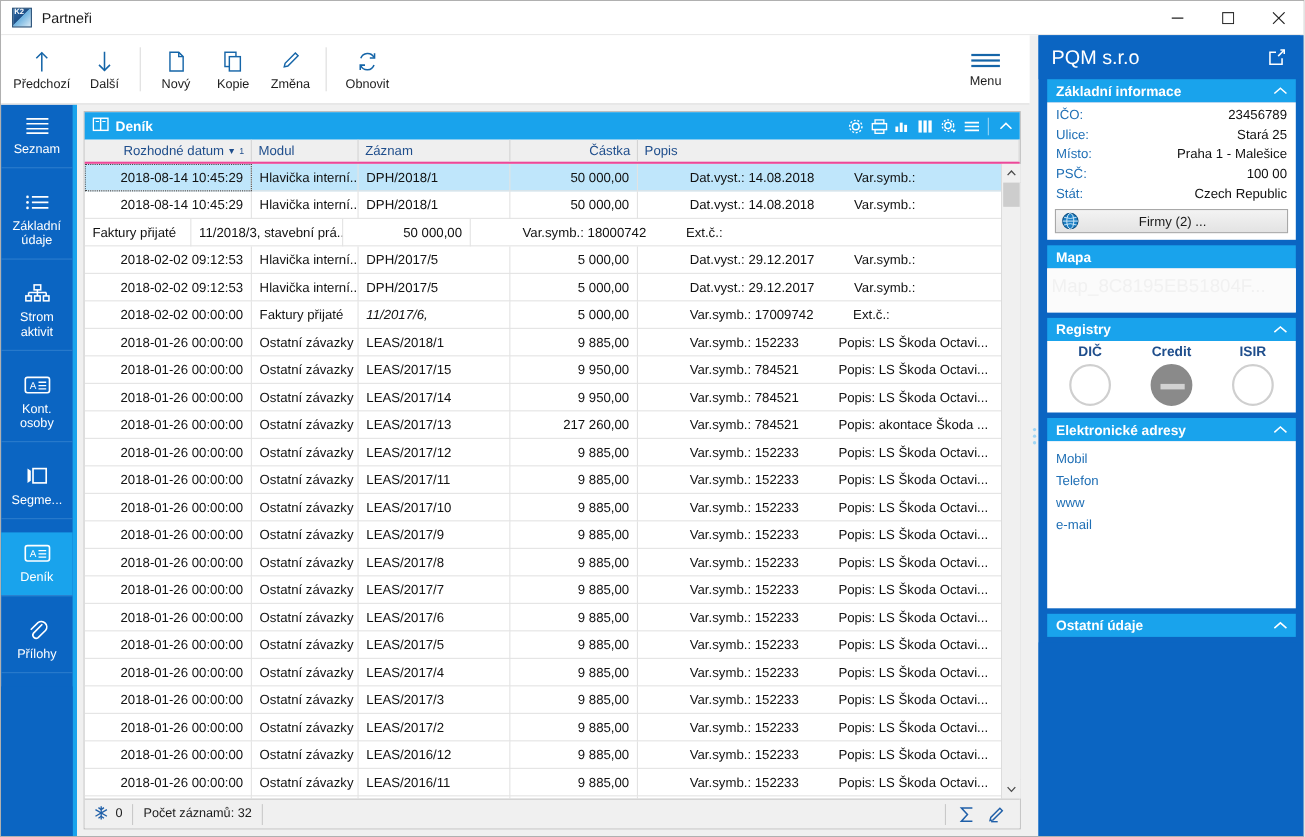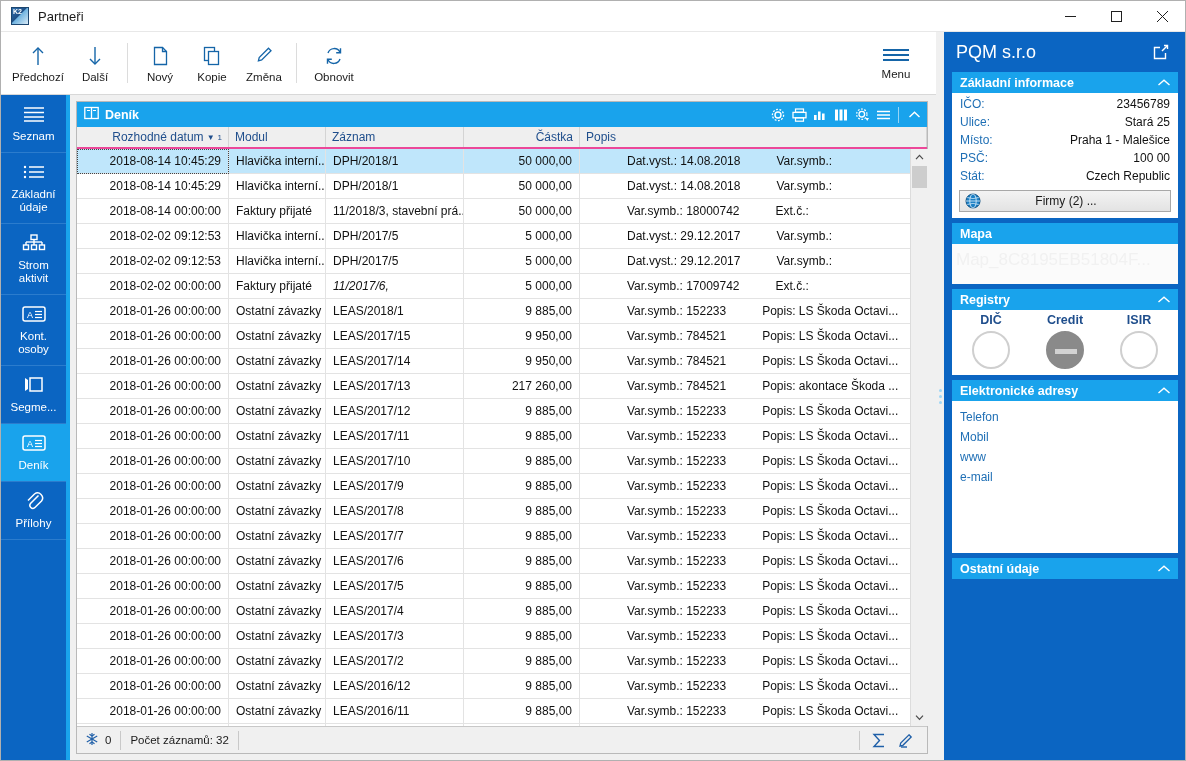--- a/index.html
+++ b/index.html
@@ -106,20 +106,21 @@
   
   .maincontent { flex:1 1 auto; display:flex; min-height:0; background:#f0f0f0; }
 
   
   .sidebar {
     width: 69px;
     flex: 0 0 69px;
     background: #0b65c2;
     display: flex; flex-direction: column;
     border-right: 4px solid #19a3ec;
+    gap: 12px;
   }
   .sb-item {
     padding: 8px 2px 9px 2px;
     display: flex; flex-direction: column; align-items: center; gap: 5px;
     color: #ffffff;
     font-size: 11.5px;
     line-height: 13px;
     text-align: center;
     border-bottom: 1px solid #2b7ccd;
     cursor: default;
@@ -630,21 +631,20 @@
                     <div class="cell" style="width: 138px;">DPH/2018/1</div>
                     <div class="cell num" style="width: 116px;">50 000,00</div>
                     <div class="cell plain" style="flex: 1 1 auto;">
                       <div class="popis-inner">
                         <span class="popis-a">Dat.vyst.: 14.08.2018</span>
                         <span class="popis-b">Var.symb.:</span>
                       </div>
                     </div>
                   </div>
                   <div class="row">
-                    <div class="cell num" style="width: 152px;">2018-08-14 00:00:00</div>
                     <div class="cell" style="width: 97px;">Faktury přijaté</div>
                     <div class="cell" style="width: 138px;">11/2018/3, stavební prá...</div>
                     <div class="cell num" style="width: 116px;">50 000,00</div>
                     <div class="cell plain" style="flex: 1 1 auto;">
                       <div class="popis-inner">
                         <span class="popis-a">Var.symb.:  18000742</span>
                         <span class="popis-b">Ext.č.:</span>
                       </div>
                     </div>
                   </div>
@@ -1062,22 +1062,22 @@
         <div class="sec-head">
           <span class="h">Elektronické adresy</span>
           <span class="sec-chev">
             <svg width="14" height="10" viewBox="0 0 14 10">
                 <polyline points="1.5,7 7,2.2 12.5,7" fill="none" stroke="#fff" stroke-width="1.4"></polyline>
               </svg>
           </span>
         </div>
         <div class="sec-body" style="padding:0">
           <div class="ea-body">
+            <div class="ea-item">Mobil</div>
             <div class="ea-item">Telefon</div>
-            <div class="ea-item">Mobil</div>
             <div class="ea-item">www</div>
             <div class="ea-item">e-mail</div>
           </div>
         </div>
       </div>
 
       <div class="section">
         <div class="sec-head">
           <span class="h">Ostatní údaje</span>
           <span class="sec-chev">

